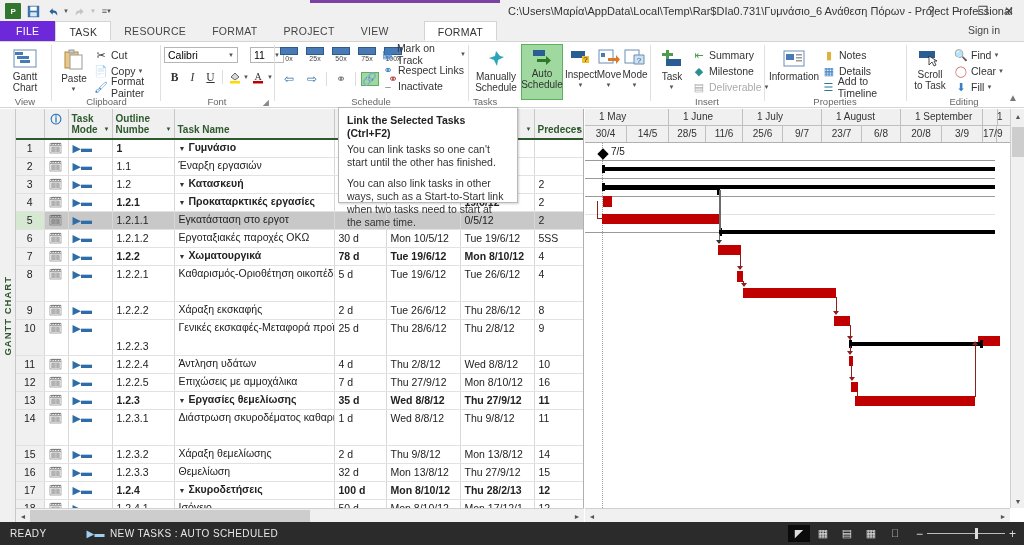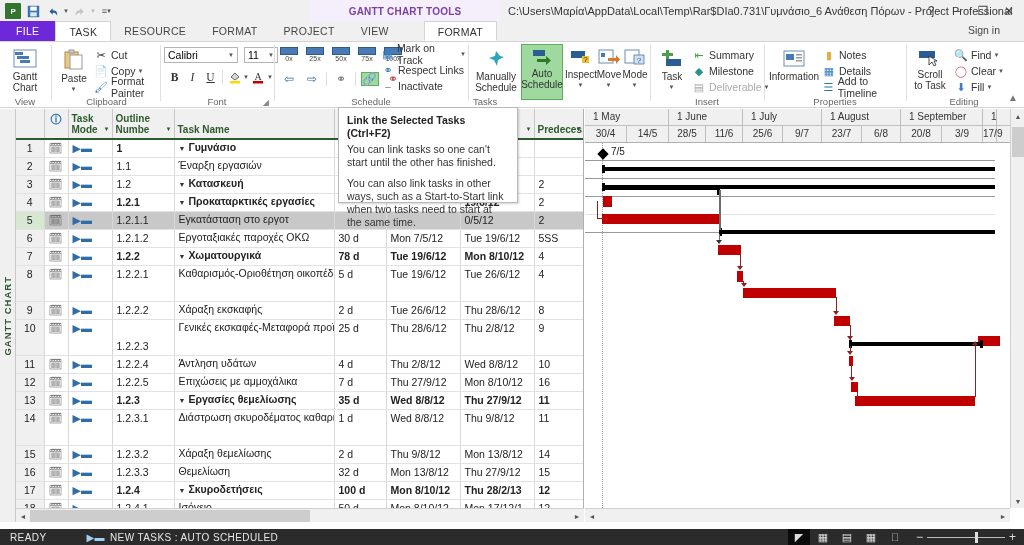--- a/index.html
+++ b/index.html
@@ -152,21 +152,21 @@
   .tooltip p { margin-bottom:8px; }
 
   
   .chartwrap {
     position:absolute; left:585px; top:109px; width:425px; height:413px;
     background:#fff; overflow:hidden;
   }
   .tl-head { position:absolute; left:0; top:0; width:425px; height:34px; background:#f0f0f0;
              border-bottom:1px solid #b0b0b0;}
   .tl-major { position:absolute; top:0; height:16px; border-right:1px solid #c0c0c0;
-              font-size:10px; color:#333; padding-left:8px; line-height:16px; }
+              font-size:10px; color:#333; padding-left:14px; line-height:16px; }
   .tl-minor { position:absolute; top:16px; height:17px; border-right:1px solid #c0c0c0;
               font-size:10px; color:#333; text-align:center; line-height:17px; }
   .tl-majorline { position:absolute; top:16px; left:0; width:425px; height:1px; background:#c0c0c0;}
   .chartbody { position:absolute; left:0; top:34px; width:425px; height:379px; background:#fff;}
   .gridline { position:absolute; left:0; width:410px; height:1px; background:#e2e2e2;}
   .gridline.major { background:#9a9a9a; }
   .todayline { position:absolute; top:0; width:0; height:379px;
                border-left:1px dotted #a0a0a0; }
   .bar { position:absolute; height:9px; background:#c00000; }
   .summary-bar { position:absolute; height:4px; background:#000; }
@@ -187,21 +187,21 @@
   .hscroll-left { position:absolute; left:16px; top:508px; width:568px; height:14px; background:#f0f0f0;
                   border-top:1px solid #d0d0d0;}
   .hscroll-right { position:absolute; left:585px; top:508px; width:425px; height:14px; background:#f0f0f0;
                   border-top:1px solid #d0d0d0;}
   .hs-thumb { position:absolute; top:1px; height:12px; background:#cdcdcd;}
   .hs-btn { position:absolute; top:1px; width:12px; height:12px; font-size:7px; color:#555;
             display:flex; align-items:center; justify-content:center;}
 
   
   .statusbar {
-    position:absolute; left:0; bottom:0; width:1024px; height:16px;
+    position:absolute; left:0; bottom:0; width:1024px; height:23px;
     background:#2b2b2b; color:#e8e8e8; font-size:10px; display:flex; align-items:center;
   }
   .sb-ready { padding-left:10px; letter-spacing:.4px; }
   .sb-newtasks { padding-left:40px; display:flex; align-items:center; gap:5px; letter-spacing:.4px;}
   .sb-right { margin-left:auto; display:flex; align-items:center; gap:2px; padding-right:8px;}
   .viewbtn { width:22px;height:17px; display:flex;align-items:center;justify-content:center;
              font-size:11px; color:#ddd; }
   .viewbtn.active { background:#0b0b0b; }
   .zoomslider { display:flex; align-items:center; gap:4px; margin-left:8px; }
   .zs-track { width:78px; height:1px; background:#bbb; position:relative; }
@@ -232,21 +232,20 @@
       <div class="tiny-caret">▼</div>
       <div class="qat-btn redo-ico">
         <svg width="13" height="13" viewBox="0 0 16 16">
             <path d="M13 8 L9 4 L9 6.5 C4 6.5 3 10 3.5 13 C5 10.2 6.5 9.5 9 9.5 L9 12 Z" fill="#c3c3c3"></path>
           </svg>
       </div>
       <div class="tiny-caret" style="color:#bbb">▼</div>
       <div class="qat-btn" style="font-size:9px;color:#555;">≡<span class="tiny-caret">▼</span></div>
     </div>
     <div class="ctx-purple-line"></div>
-    <div class="ctx-tab-label">GANTT CHART TOOLS</div>
     <div class="title-text">C:\Users\Μαρία\AppData\Local\Temp\Rar$DIa0.731\Γυμνάσιο_6 Ανάθεση Πόρων - Project Professional</div>
     <div class="wincontrols">
       <div class="wc">?</div>
       <div class="wc">–</div>
       <div class="wc">❐</div>
       <div class="wc close">✕</div>
     </div>
   </div>
 
   <div class="tabstrip">
@@ -304,21 +303,21 @@
         <div class="btn-sm">
           <span class="gi" style="color:#3a7fc1">🖌</span>
           <span>Format Painter</span>
         </div>
       </div>
       <div class="rgroup-label">Clipboard</div>
     </div>
     <div class="rgroup-sep" style="left:160px;"></div>
 
     <div class="rgroup" style="left:162px;width:110px;">
-      <div style="position:absolute;left:2px;top:5px;display:flex;gap:6px;">
+      <div style="position:absolute;left:2px;top:5px;display:flex;gap:12px;">
         <div class="fontbox">
           <span>Calibri</span>
           <span class="tiny-caret" style="padding-right:3px">▼</span>
         </div>
         <div class="sizebox">
           <span>11</span>
           <span class="tiny-caret" style="padding-right:3px">▼</span>
         </div>
       </div>
       <div style="position:absolute;left:4px;top:27px;display:flex;align-items:center;gap:1px;">
@@ -662,21 +661,21 @@
             <td>0/5/12</td>
             <td>2</td>
           </tr>
         <tr>
             <td class="rownum">6</td>
             <td><span class="indico">🗓</span></td>
             <td><span class="modeico">▶▬</span></td>
             <td>1.2.1.2</td>
             <td class="taskname indent3"><span>Εργοταξιακές παροχές ΟΚΩ</span></td>
             <td>30 d</td>
-            <td>Mon 7/5/12</td>
+            <td>Mon 10/5/12</td>
             <td>Tue 19/6/12</td>
             <td>5SS</td>
           </tr>
         <tr>
             <td class="rownum">7</td>
             <td><span class="indico">🗓</span></td>
             <td><span class="modeico">▶▬</span></td>
             <td style="font-weight:bold">1.2.2</td>
             <td class="taskname indent2" style="font-weight:bold"><span class="tri">▼</span><span>Χωματουργικά</span></td>
             <td style="font-weight:bold">78 d</td>

